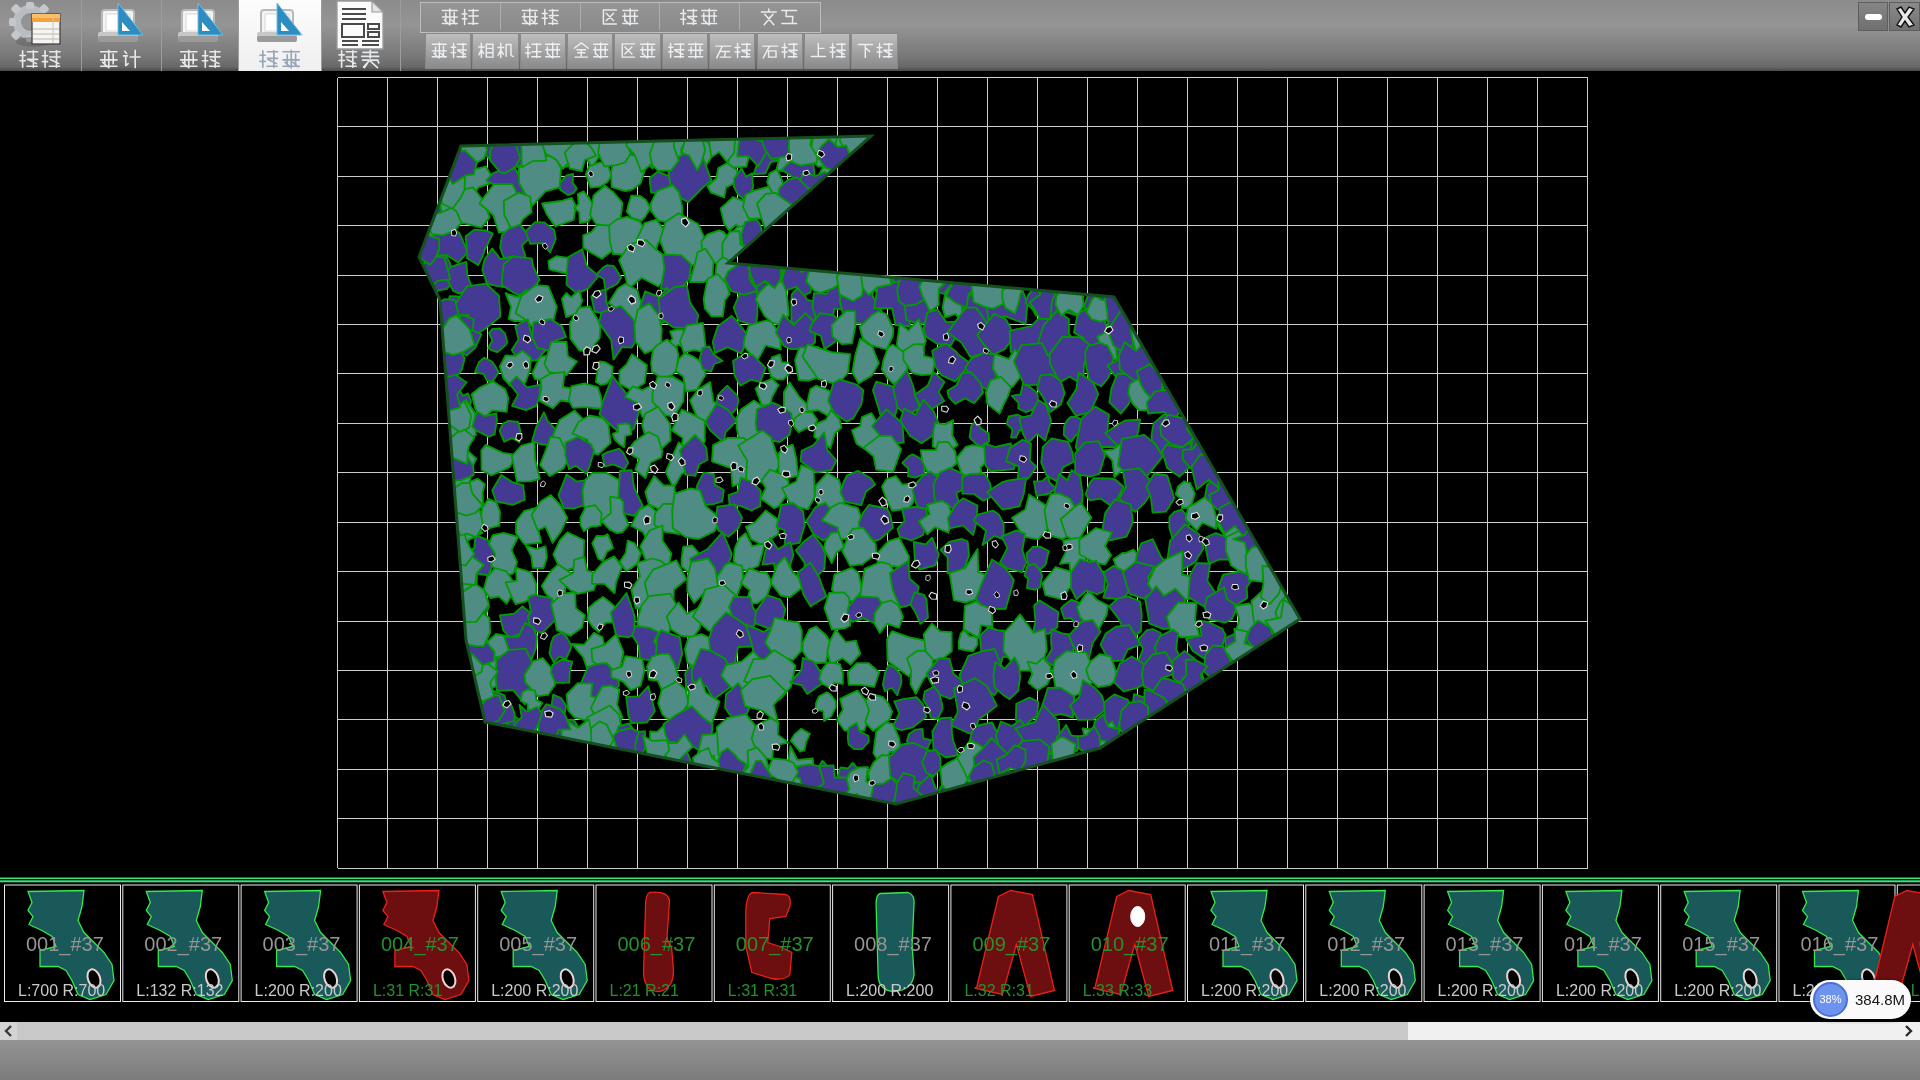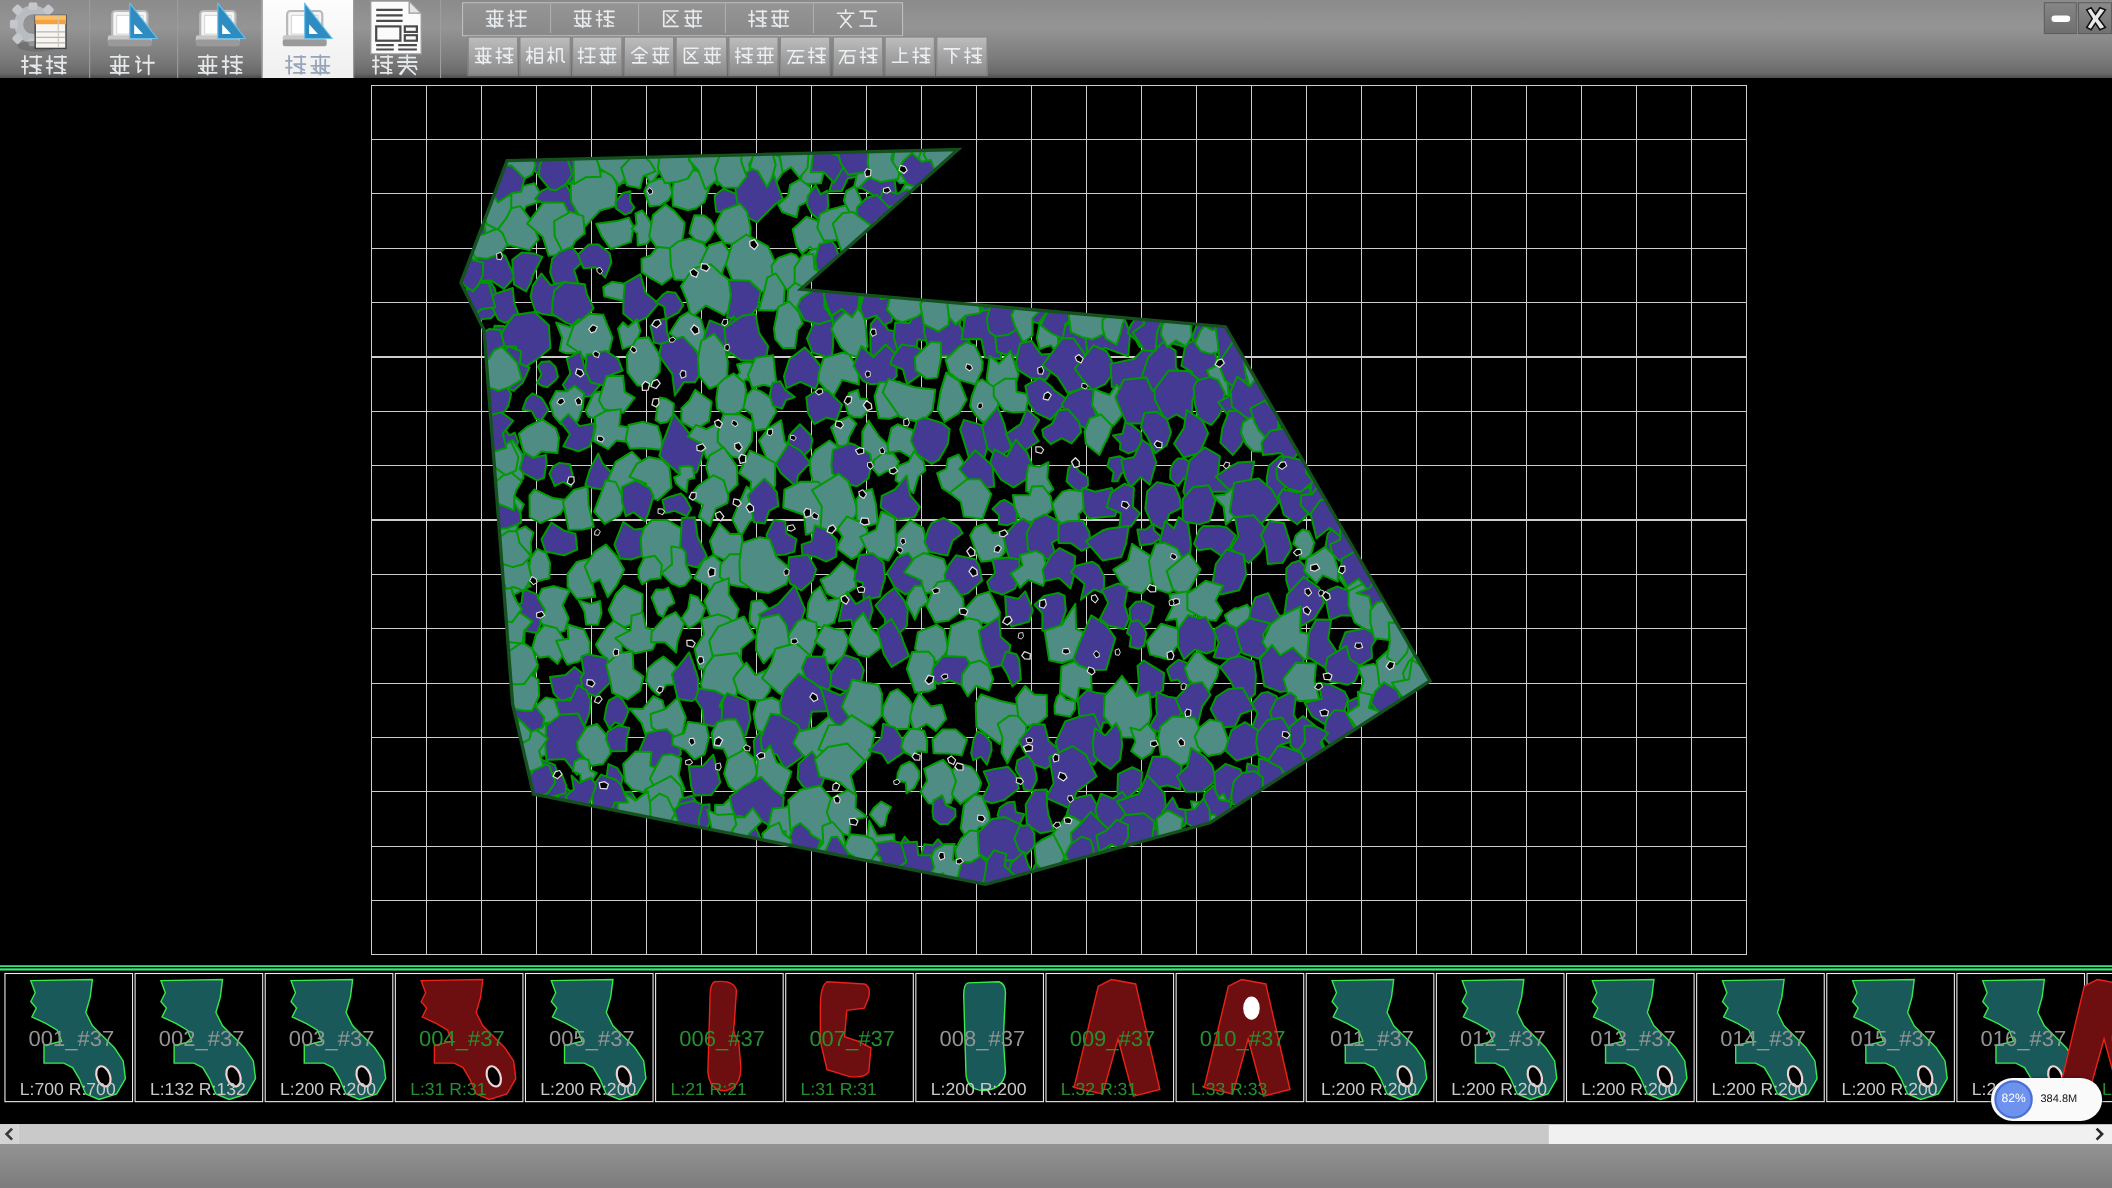--- a/index.html
+++ b/index.html
@@ -14,21 +14,21 @@
 #sbar{position:absolute;left:0;top:1022px;width:1920px;height:18px;background:#f0f0f0;}
 #sbthumb{position:absolute;left:17px;top:0;width:1391px;height:18px;background:#c9c9c9;}
 #sbleft{position:absolute;left:0;top:0;width:17px;height:18px;background:#d4d4d4;}
 #status{position:absolute;left:0;top:1040px;width:1920px;height:40px;
 background:linear-gradient(180deg,#939393,#7c7c7c);}
 #badge{position:absolute;left:1810px;top:980px;width:101px;height:39px;background:#fafafa;
 border-radius:20px;box-shadow:0 1px 4px rgba(0,0,0,.6);z-index:5;}
 #badge .circ{position:absolute;left:3px;top:2px;width:35px;height:35px;border-radius:50%;
 background:#6d93ee;border:2px solid #4a70d4;box-sizing:border-box;color:#fff;font-size:11px;
 line-height:31px;text-align:center;}
-#badge .num{position:absolute;left:45px;top:0;height:39px;line-height:39px;font-size:10px;color:#141414;}
+#badge .num{position:absolute;left:45px;top:0;height:39px;line-height:39px;font-size:15px;color:#141414;}
 </style></head><body>
 <div id="tbar">
     <div style="position:absolute;left:238px;top:0;width:83px;height:71px;background:linear-gradient(180deg,#fdfdfd,#efefef)"></div>
     <div style="position:absolute;left:80.5px;top:0;width:1px;height:71px;background:#9d9d9d"></div>
     <div style="position:absolute;left:160.5px;top:0;width:1px;height:71px;background:#9d9d9d"></div>
     <div style="position:absolute;left:238.0px;top:0;width:1px;height:71px;background:#9d9d9d"></div>
     <div style="position:absolute;left:321.0px;top:0;width:1px;height:71px;background:#9d9d9d"></div>
     <div style="position:absolute;left:400.0px;top:0;width:1px;height:71px;background:#9d9d9d"></div>
     <svg class="ic" style="left:8px;top:2px;width:56px;height:48px" viewBox="0 0 56 48">
       <g fill="#c4c8cc" stroke="#8e9296" stroke-width="1.5">
@@ -1161,14 +1161,14 @@
     <div id="sbthumb"></div>
     <div id="sbleft"><svg width="17" height="18">
         <path d="M11,4 L6,9 L11,14" stroke="#3a3a3a" stroke-width="2.4" fill="none"></path>
       </svg></div>
     <svg style="position:absolute;right:4px;top:0" width="14" height="18">
       <path d="M4,4 L9,9 L4,14" stroke="#2a2a2a" stroke-width="2.4" fill="none"></path>
     </svg>
   </div>
 <div id="status"></div>
 <div id="badge">
-    <div class="circ">82%</div>
+    <div class="circ">38%</div>
     <div class="num">384.8M</div>
   </div>
 </body></html>

